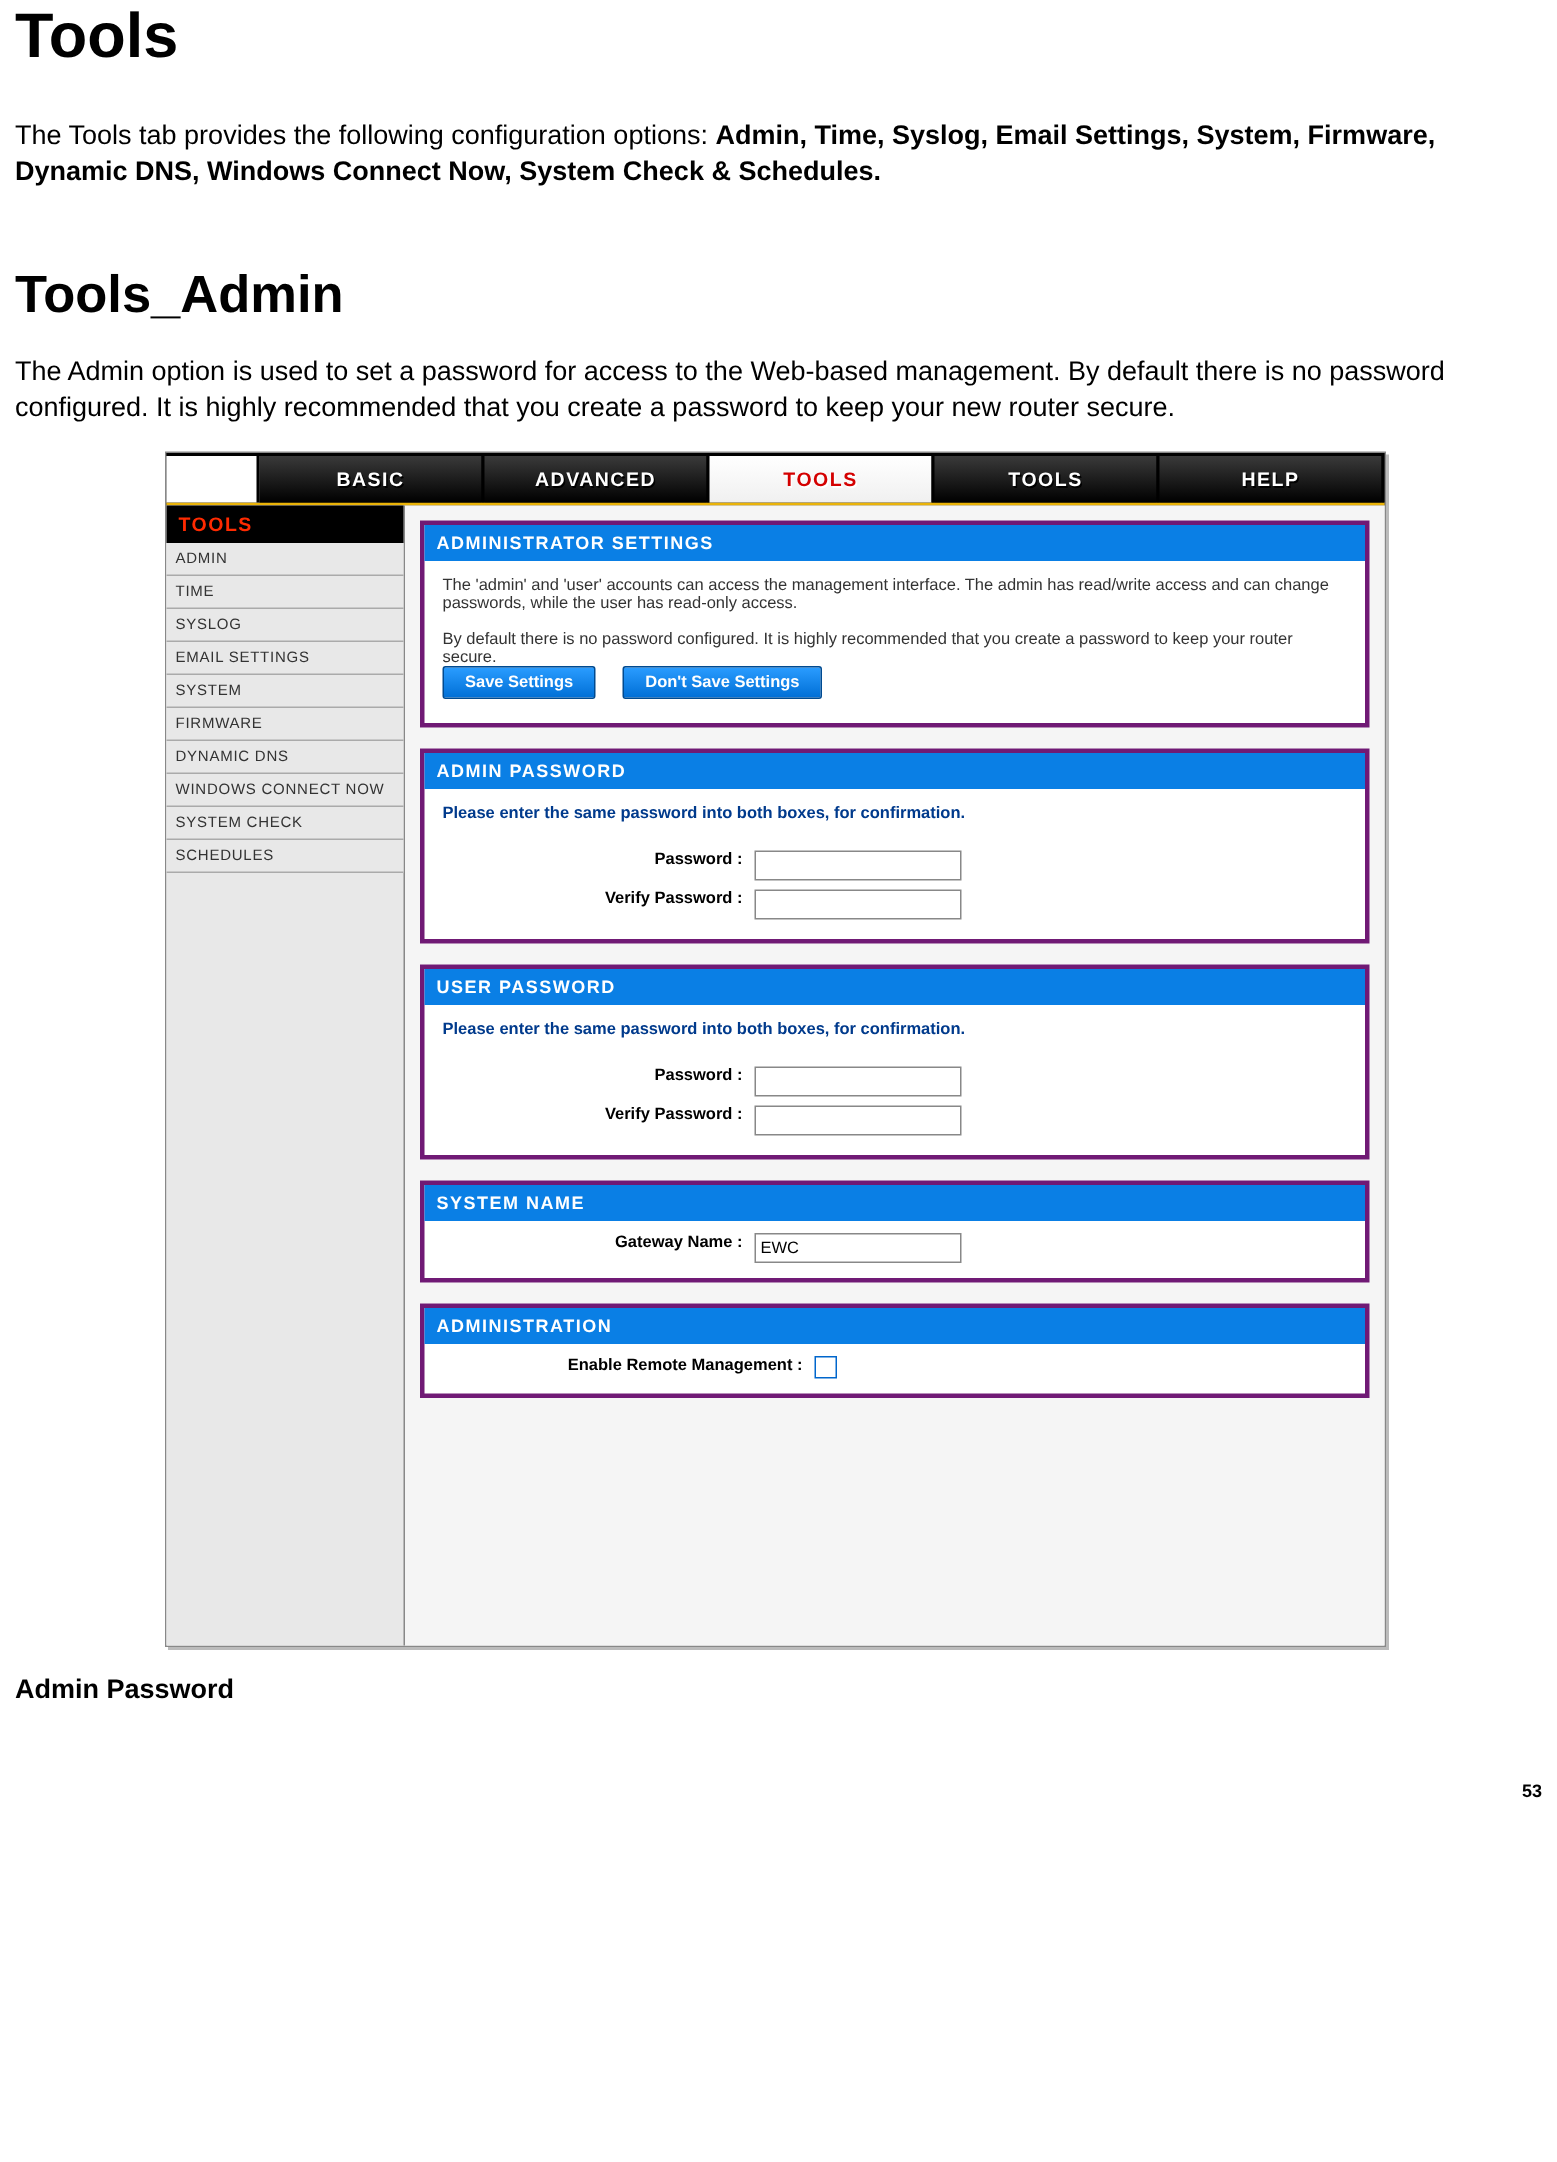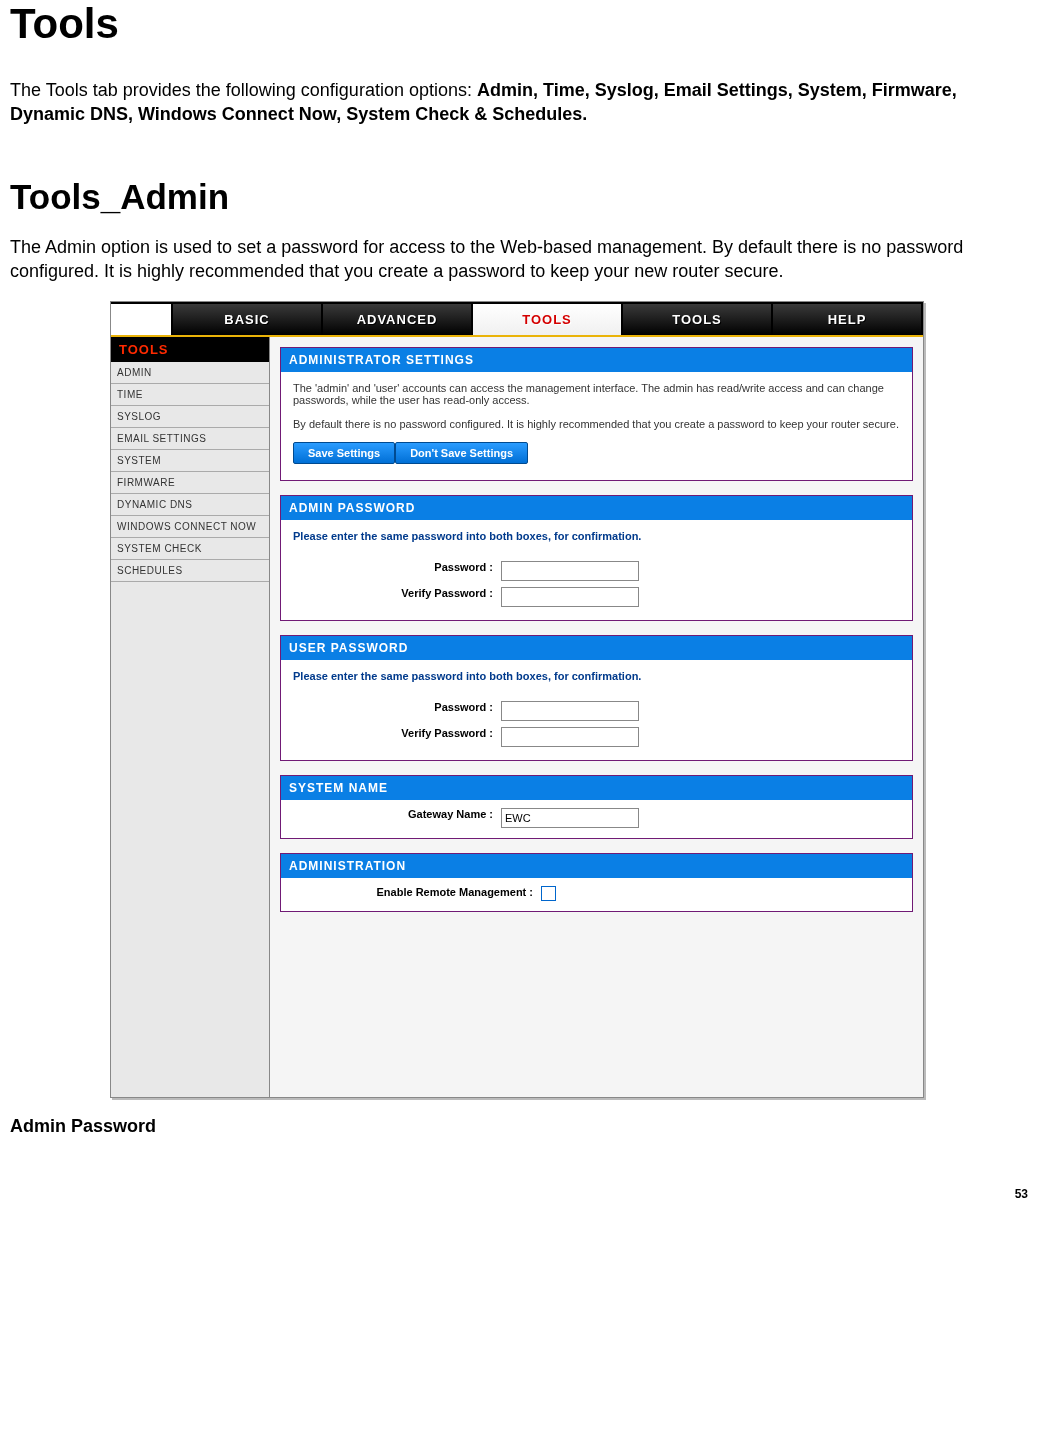--- a/index.html
+++ b/index.html
@@ -109,21 +109,21 @@
     letter-spacing: 0.5px;
   }
 
   .main {
     flex: 1;
     background: #f5f5f5;
     padding: 10px 10px 30px 10px;
   }
 
   .panel {
-    border: 1px solid #701a75;
+    border: 3px solid #701a75;
     margin-bottom: 14px;
     background: #fff;
   }
   .panel-head {
     background: #0a7fe5;
     color: #fff;
     font-weight: bold;
     font-size: 12px;
     padding: 5px 8px;
     letter-spacing: 1px;
@@ -133,21 +133,21 @@
     font-size: 11px;
     color: #333;
   }
   .panel-hint {
     color: #003a8c;
     font-weight: bold;
     font-size: 11px;
     padding: 10px 12px 2px 12px;
   }
 
-  .btnrow { display:flex; margin-top:12px; }
+  .btnrow { display:flex; gap:18px; }
   .rbtn {
     background: linear-gradient(#2a9cff,#006fd6);
     color:#fff;
     border:1px solid #004a90;
     font-weight:bold;
     font-size:11px;
     padding:4px 14px;
     cursor:pointer;
     border-radius:2px;
   }

